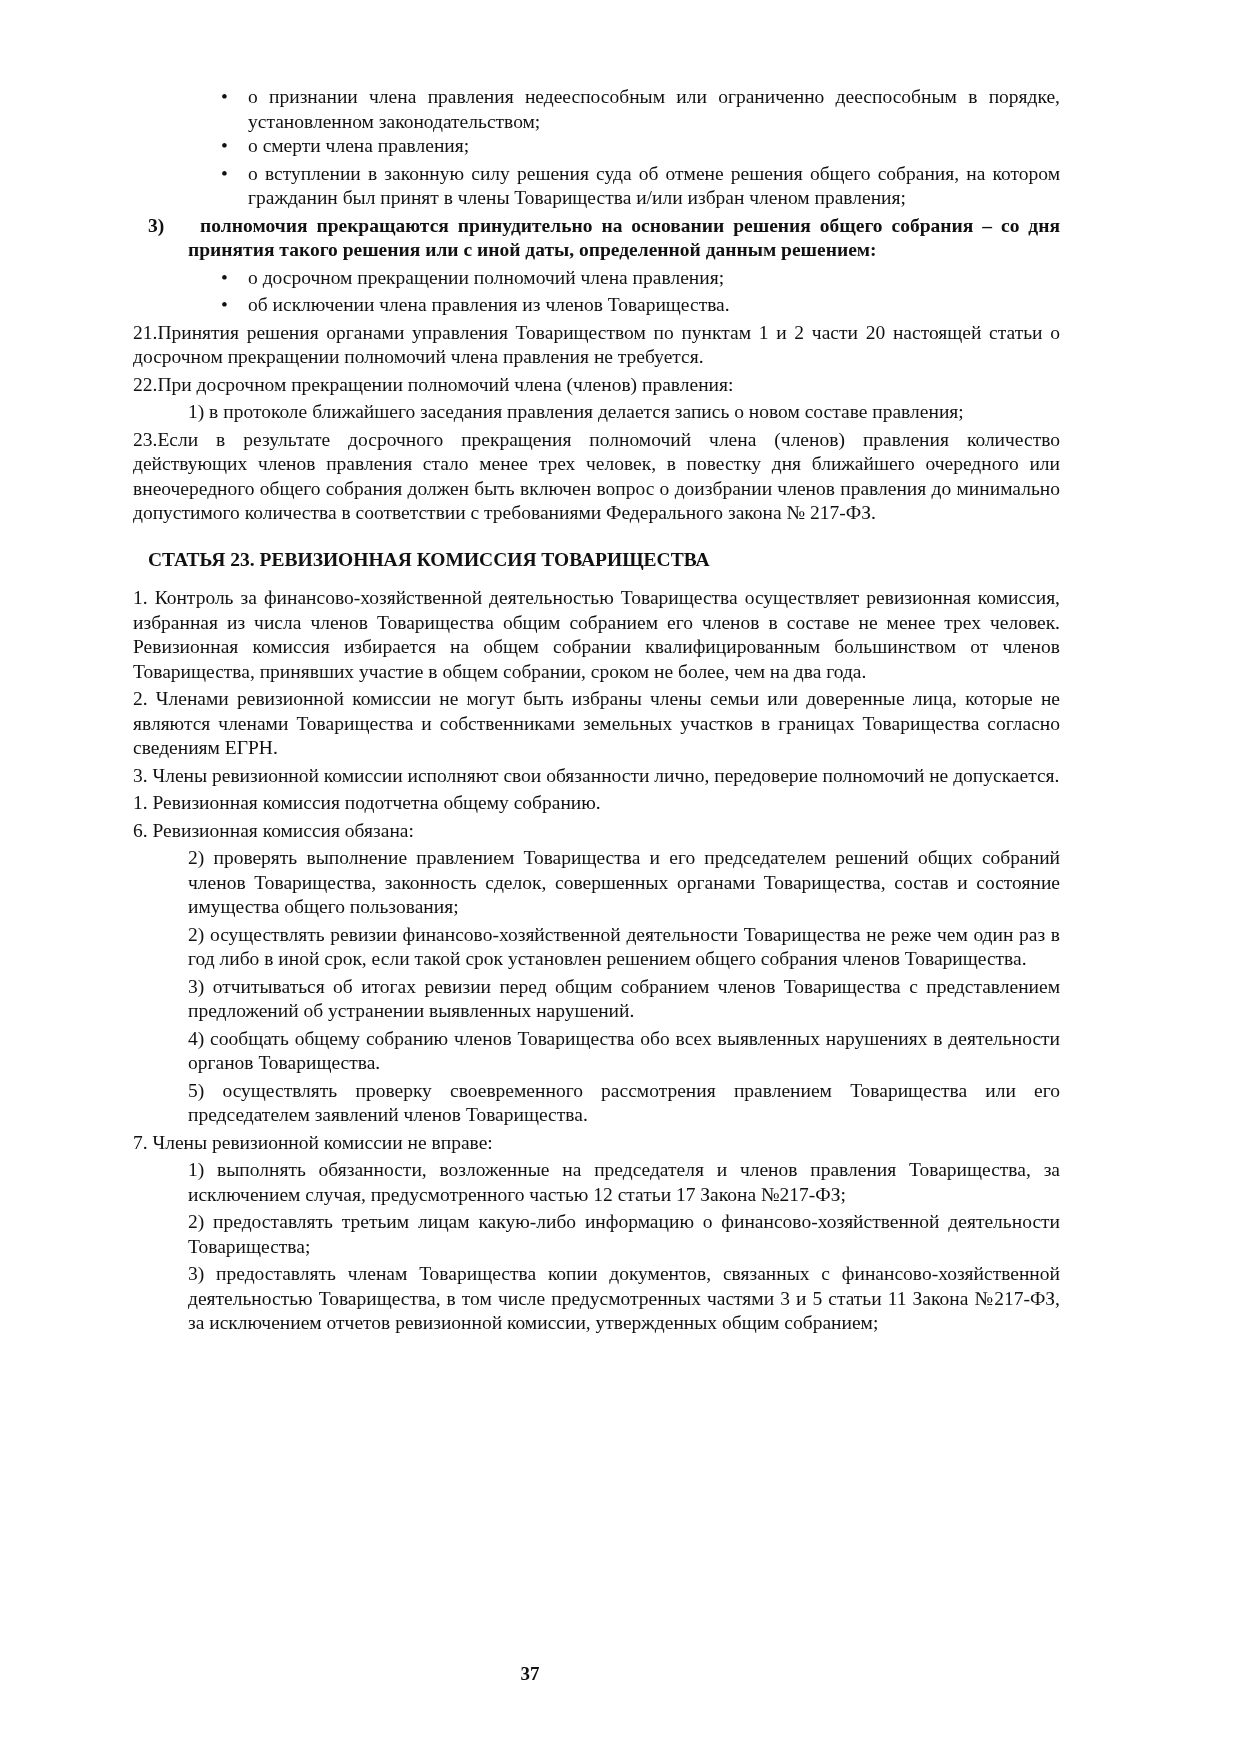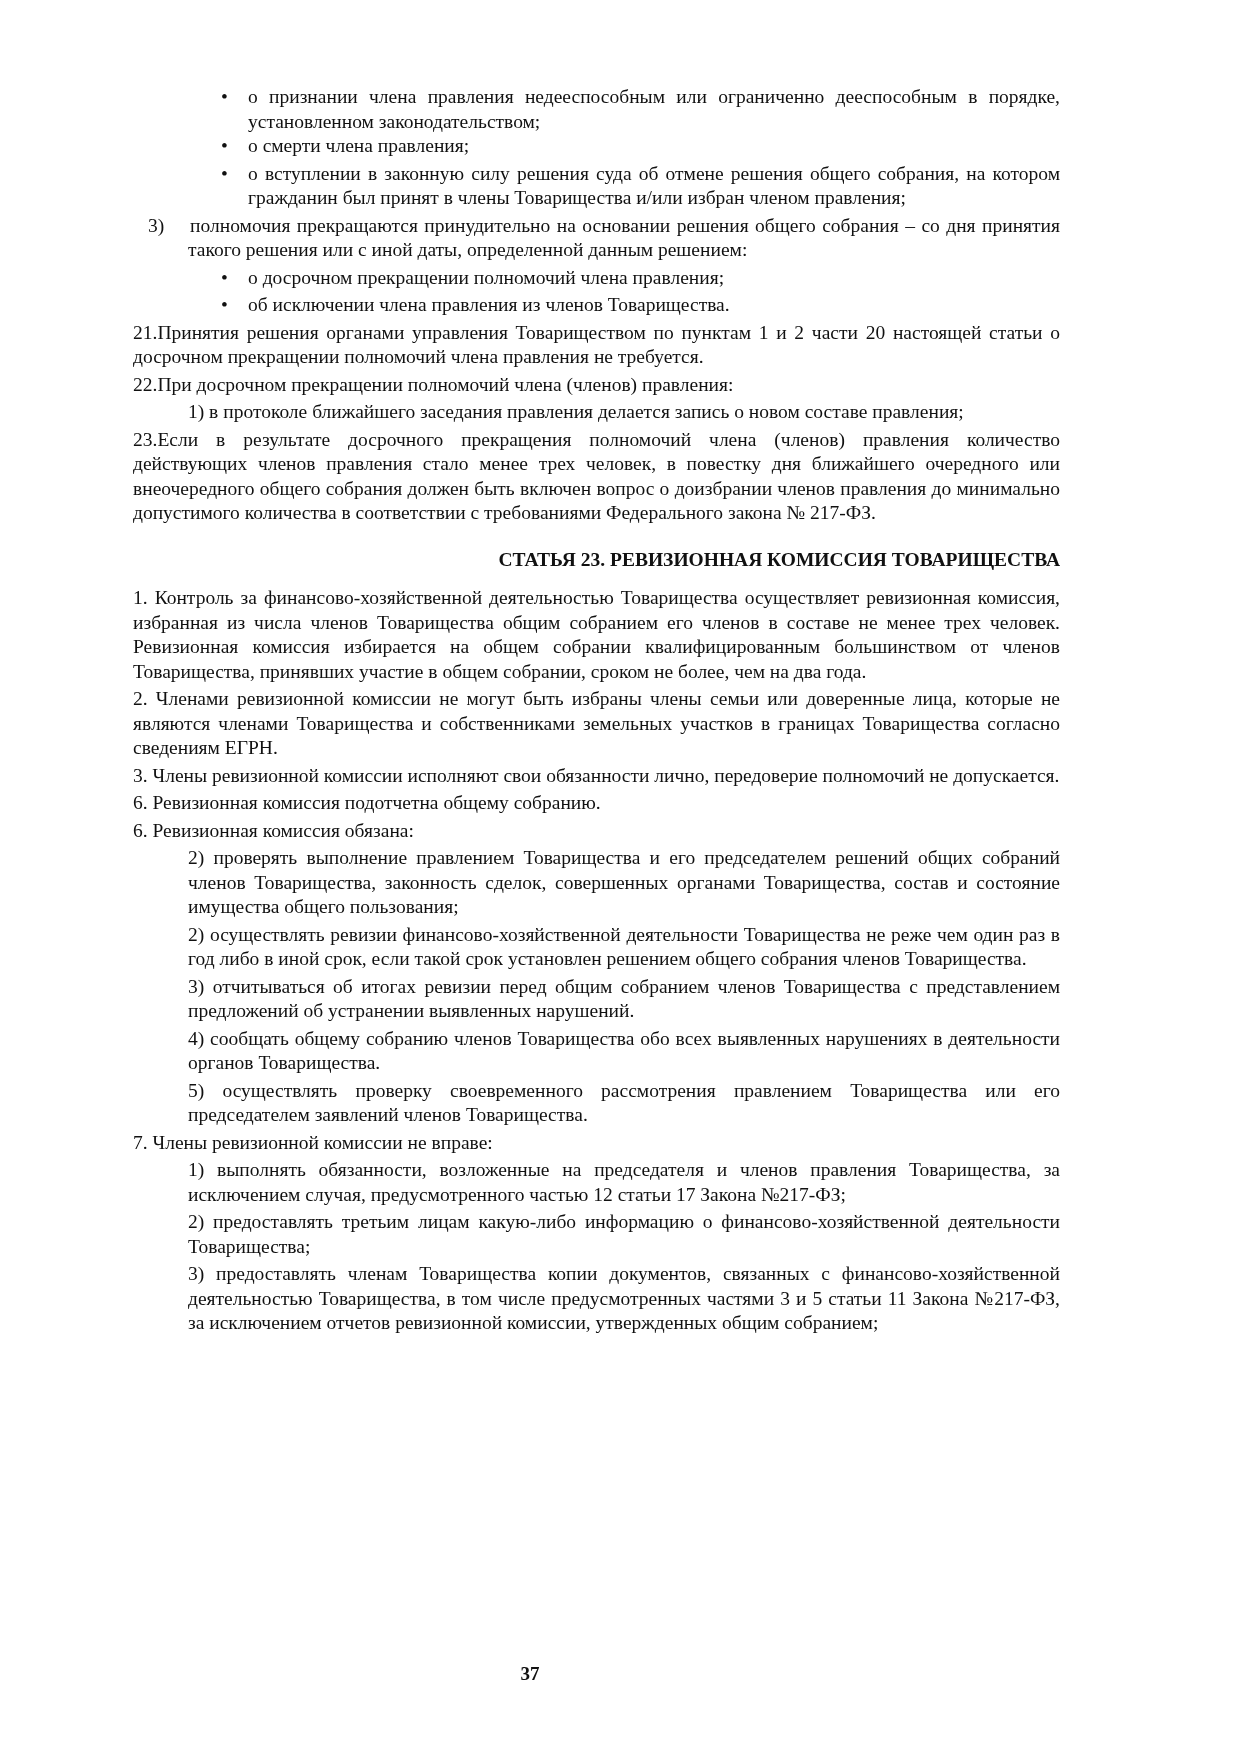--- a/index.html
+++ b/index.html
@@ -3,23 +3,23 @@
 <meta charset="utf-8">
 <style>
   html, body { margin:0; padding:0; background:#ffffff; }
   body { width:1241px; height:1755px; position:relative; overflow:hidden;
          font-family:"Liberation Serif", serif; font-size:19.5px; color:#111; }
   .page { position:absolute; left:148px; top:82px; width:912px; }
   p { margin:0; line-height:24.5px; text-align:justify; }
   .gap { margin-top:3px; }
   .bullet { position:relative; padding-left:100px; }
   .bullet::before { content:"\2022"; position:absolute; left:73px; top:0; }
-  .ind1 { padding-left:60px; }
+  .ind1 { padding-left:60px;font-weight:bold; }
   .ind2 { padding-left:60px; }
-  .h { text-align:right; font-weight:bold; margin:22px 0 14px 0; }
+  .h { text-align:left; font-weight:bold; margin:22px 0 14px 0; }
   .pagenum { position:absolute; left:0; width:1060px; top:1663px; text-align:center; font-weight:bold; font-size:19px; }
 </style>
 </head>
 <body>
 
 <div class="page">
   <div>
     <p class="bullet gap">о признании члена правления недееспособным или ограниченно дееспособным в порядке, установленном законодательством;</p>
     <p class="bullet">о смерти члена правления;</p>
     <p class="bullet gap">о вступлении в законную силу решения суда об отмене решения общего собрания, на котором гражданин был принят в члены Товарищества и/или избран членом правления;</p>
@@ -31,21 +31,21 @@
     <p class="ind2 gap" style="padding-left:40px">1) в протоколе ближайшего заседания правления делается запись о новом составе правления;</p>
     <p class="gap" style="margin-left:-15px">23.Если в результате досрочного прекращения полномочий члена (членов) правления количество действующих членов правления стало менее трех человек, в повестку дня ближайшего очередного или внеочередного общего собрания должен быть включен вопрос о доизбрании членов правления до минимально допустимого количества в соответствии с требованиями Федерального закона № 217-ФЗ.</p>
   </div>
 
   <p class="h">СТАТЬЯ 23.  РЕВИЗИОННАЯ КОМИССИЯ ТОВАРИЩЕСТВА</p>
 
   <div style="margin-left:-15px">
     <p>1. Контроль за финансово-хозяйственной деятельностью Товарищества осуществляет ревизионная комиссия, избранная из числа членов Товарищества общим собранием его членов в составе не менее трех человек. Ревизионная комиссия избирается на общем собрании квалифицированным большинством от членов Товарищества, принявших участие в общем собрании, сроком не более, чем на два года.</p>
     <p class="gap">2.  Членами ревизионной комиссии не могут быть избраны члены семьи или доверенные лица, которые не являются членами Товарищества и собственниками земельных участков в границах Товарищества согласно сведениям ЕГРН.</p>
     <p class="gap">3. Члены ревизионной комиссии исполняют свои обязанности лично, передоверие полномочий не допускается.</p>
-    <p class="gap">6.  Ревизионная комиссия подотчетна общему собранию.</p>
+    <p class="gap">1.  Ревизионная комиссия подотчетна общему собранию.</p>
     <p class="gap">6.  Ревизионная комиссия обязана:</p>
     <p class="gap" style="padding-left:55px">2) проверять выполнение правлением Товарищества и его председателем решений общих собраний членов Товарищества, законность сделок, совершенных органами Товарищества, состав и состояние имущества общего пользования;</p>
     <p class="gap" style="padding-left:55px">2) осуществлять ревизии финансово-хозяйственной деятельности Товарищества не реже чем один раз в год либо в иной срок, если такой срок установлен решением общего собрания членов Товарищества.</p>
     <p class="gap" style="padding-left:55px">3) отчитываться об итогах ревизии перед общим собранием членов Товарищества с представлением предложений об устранении выявленных нарушений.</p>
     <p class="gap" style="padding-left:55px">4) сообщать общему собранию членов Товарищества обо всех выявленных нарушениях в деятельности органов Товарищества.</p>
     <p class="gap" style="padding-left:55px">5) осуществлять проверку своевременного рассмотрения правлением Товарищества или его председателем заявлений членов Товарищества.</p>
     <p class="gap">7.  Члены ревизионной комиссии не вправе:</p>
     <p class="gap" style="padding-left:55px">1)  выполнять обязанности, возложенные на председателя и членов правления Товарищества, за исключением случая, предусмотренного частью 12 статьи 17 Закона №217-ФЗ;</p>
     <p class="gap" style="padding-left:55px">2) предоставлять третьим лицам какую-либо информацию о финансово-хозяйственной деятельности Товарищества;</p>
     <p class="gap" style="padding-left:55px">3) предоставлять членам Товарищества копии документов, связанных с финансово-хозяйственной деятельностью Товарищества, в том числе предусмотренных частями 3 и 5 статьи 11 Закона №217-ФЗ, за исключением отчетов ревизионной комиссии, утвержденных общим собранием;</p>

